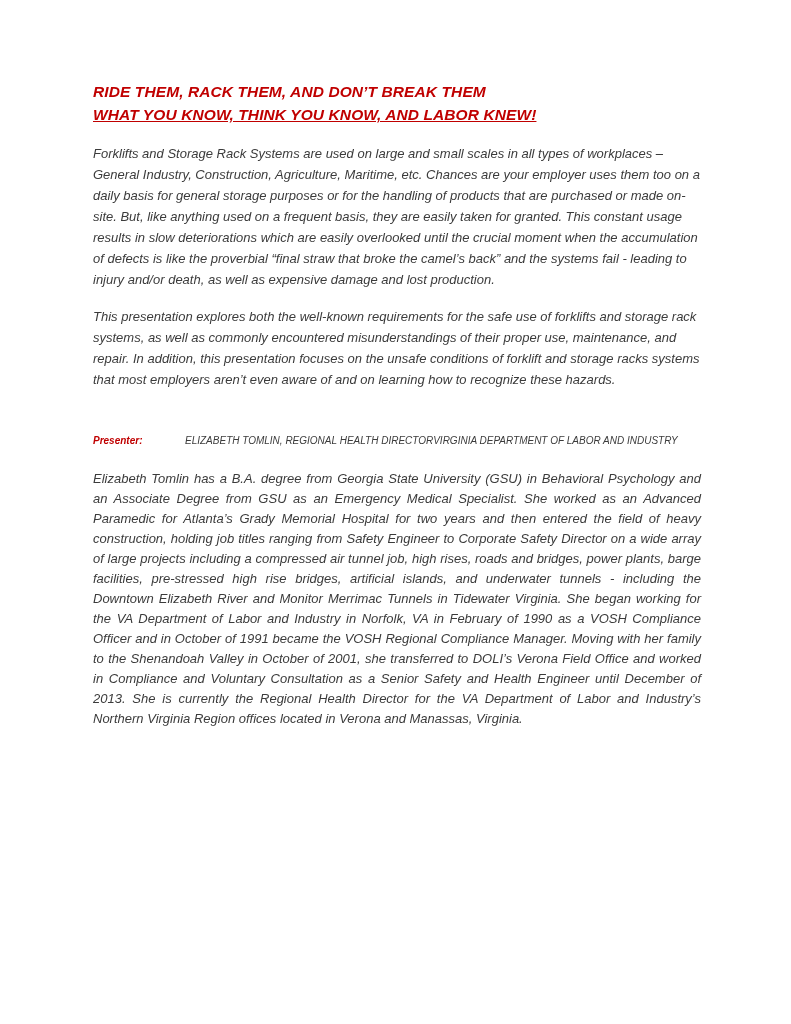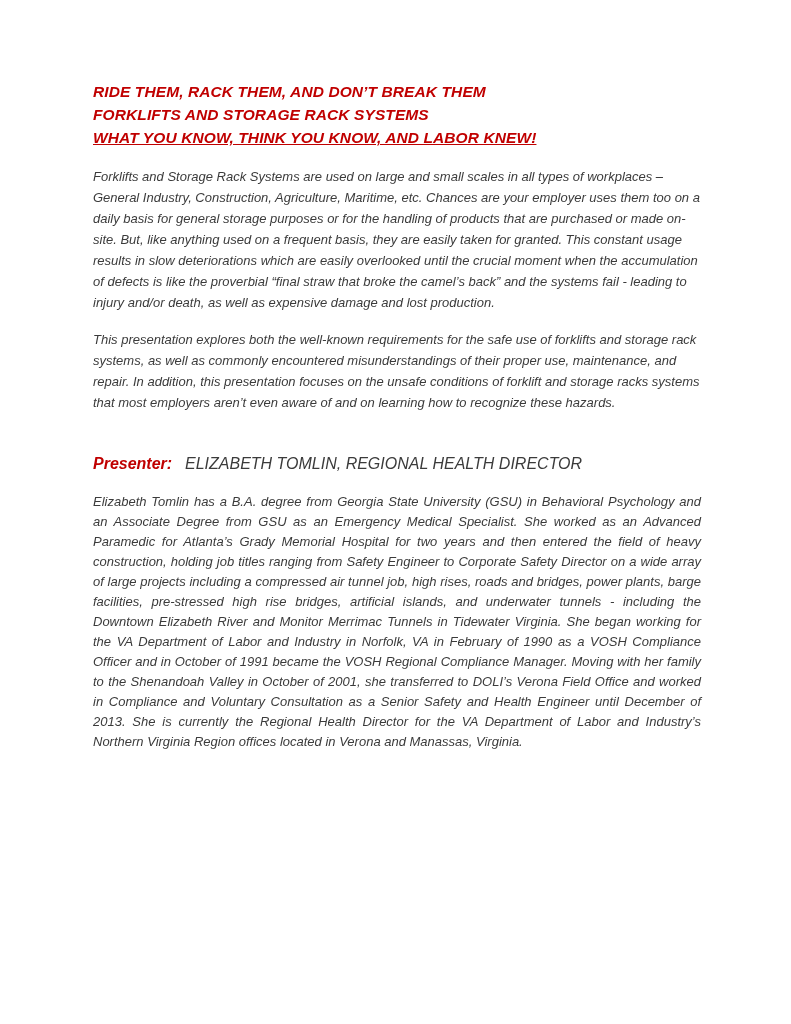--- a/index.html
+++ b/index.html
@@ -32,21 +32,21 @@
   .heading .underlined { text-decoration: underline; }
   .body-para {
     margin: 0 0 16px 0;
     font-size: 13px;
     line-height: 21px;
     text-align: left;
   }
   .presenter-row {
     display: flex;
     margin: 40px 0 0 0;
-    font-size: 16px;
+    font-size: 10px;
     line-height: 21px;
   }
   .presenter-label {
     flex: 0 0 92px;
     font-weight: bold;
     color: #c00000;
   }
   .presenter-details {
     display: flex;
     flex-direction: row;
@@ -57,30 +57,30 @@
     line-height: 20px;
   }
 </style>
 </head>
 <body>
 
 <div class="page">
 
   <h1 class="heading">
     <span class="h-line">RIDE THEM, RACK THEM, AND DON’T BREAK THEM</span>
-    <span class="h-line">FORKLIFTS AND STORAGE RACK SYSTEMS</span>
     <span class="h-line underlined">WHAT YOU KNOW, THINK YOU KNOW, AND LABOR KNEW!</span>
   </h1>
 
   <p class="body-para">Forklifts and Storage Rack Systems are used on large and small scales in all types of workplaces – General Industry, Construction, Agriculture, Maritime, etc. Chances are your employer uses them too on a daily basis for general storage purposes or for the handling of products that are purchased or made on-site. But, like anything used on a frequent basis, they are easily taken for granted. This constant usage results in slow deteriorations which are easily overlooked until the crucial moment when the accumulation of defects is like the proverbial “final straw that broke the camel’s back” and the systems fail - leading to injury and/or death, as well as expensive damage and lost production.</p>
 
   <p class="body-para">This presentation explores both the well-known requirements for the safe use of forklifts and storage rack systems, as well as commonly encountered misunderstandings of their proper use, maintenance, and repair. In addition, this presentation focuses on the unsafe conditions of forklift and storage racks systems that most employers aren’t even aware of and on learning how to recognize these hazards.</p>
 
   <div class="presenter-row">
     <span class="presenter-label">Presenter:</span>
     <div class="presenter-details">
       <span>ELIZABETH TOMLIN, REGIONAL HEALTH DIRECTOR</span>
+      <span>VIRGINIA DEPARTMENT OF LABOR AND INDUSTRY</span>
     </div>
   </div>
 
   <p class="body-para bio">Elizabeth Tomlin has a B.A. degree from Georgia State University (GSU) in Behavioral Psychology and an Associate Degree from GSU as an Emergency Medical Specialist. She worked as an Advanced Paramedic for Atlanta’s Grady Memorial Hospital for two years and then entered the field of heavy construction, holding job titles ranging from Safety Engineer to Corporate Safety Director on a wide array of large projects including a compressed air tunnel job, high rises, roads and bridges, power plants, barge facilities, pre-stressed high rise bridges, artificial islands, and underwater tunnels - including the Downtown Elizabeth River and Monitor Merrimac Tunnels in Tidewater Virginia. She began working for the VA Department of Labor and Industry in Norfolk, VA in February of 1990 as a VOSH Compliance Officer and in October of 1991 became the VOSH Regional Compliance Manager. Moving with her family to the Shenandoah Valley in October of 2001, she transferred to DOLI’s Verona Field Office and worked in Compliance and Voluntary Consultation as a Senior Safety and Health Engineer until December of 2013. She is currently the Regional Health Director for the VA Department of Labor and Industry’s Northern Virginia Region offices located in Verona and Manassas, Virginia.</p>
 
 </div>
 
 </body></html>

